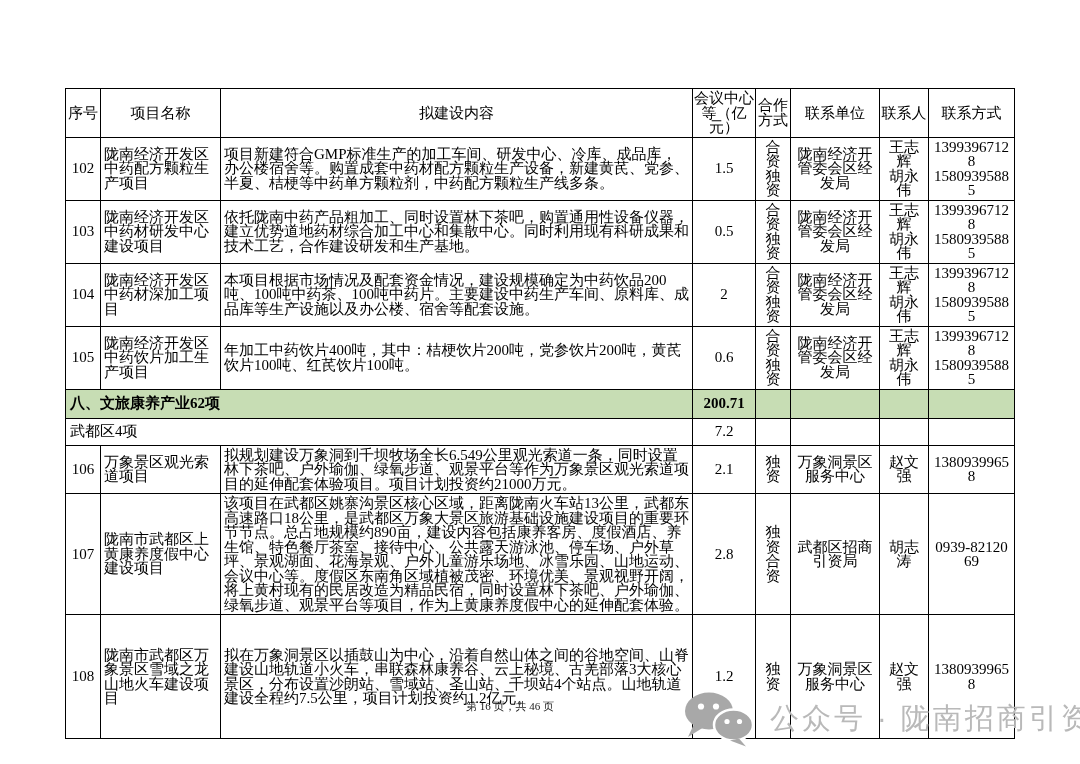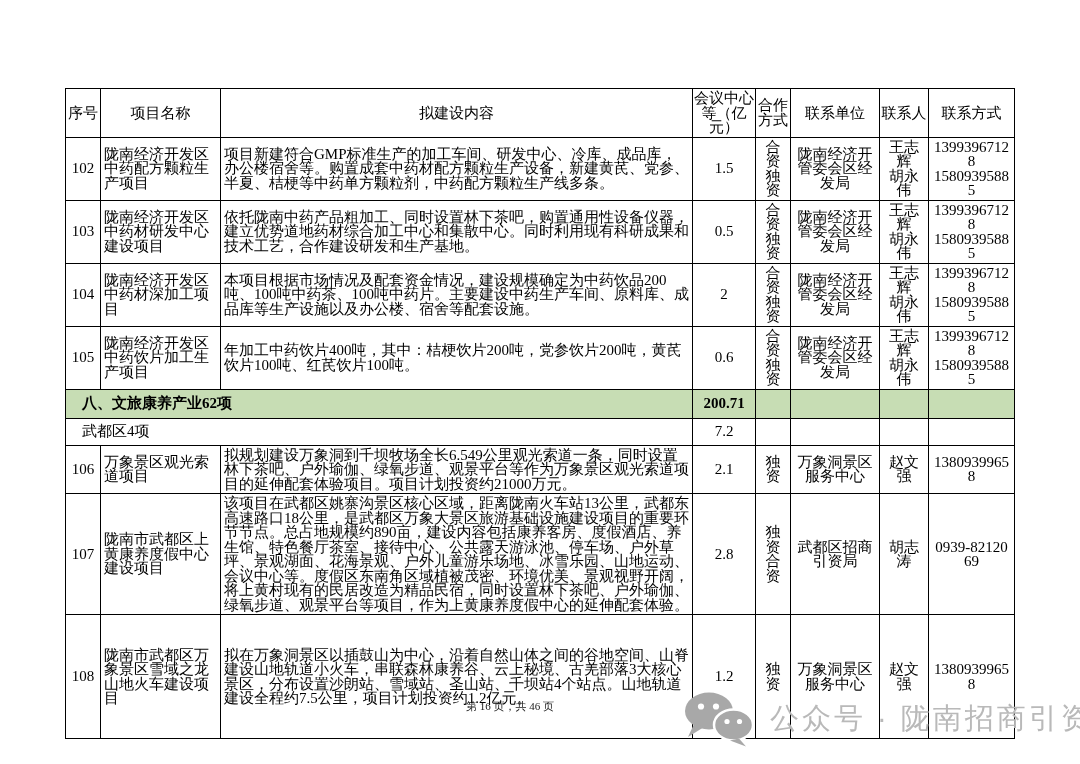--- a/index.html
+++ b/index.html
@@ -39,21 +39,21 @@
   td.c-cooperation{ text-align: center; padding: 2px 1px; }
   td.c-unit       { text-align: center; }
   td.c-person     { text-align: center; }
   td.c-phone      { text-align: center; padding: 2px 1px; }
   tr.section td {
     background: var(--section-green, #c7ddb4);
     font-weight: bold;
   }
   tr.section td.label-cell, tr.subsection td.label-cell {
     text-align: left;
-    padding-left: 16px;
+    padding-left: 4px;
   }
   tr.subsection td { font-weight: normal; }
   
   tbody tr:nth-child(1)  { height: 50px; }
   tbody tr:nth-child(2)  { height: 52px; }
   tbody tr:nth-child(3)  { height: 55px; }
   tbody tr:nth-child(4)  { height: 53px; }
   tbody tr:nth-child(5)  { height: 29px; }
   tbody tr:nth-child(6)  { height: 27px; }
   tbody tr:nth-child(7)  { height: 44px; margin-left: 31px; }

